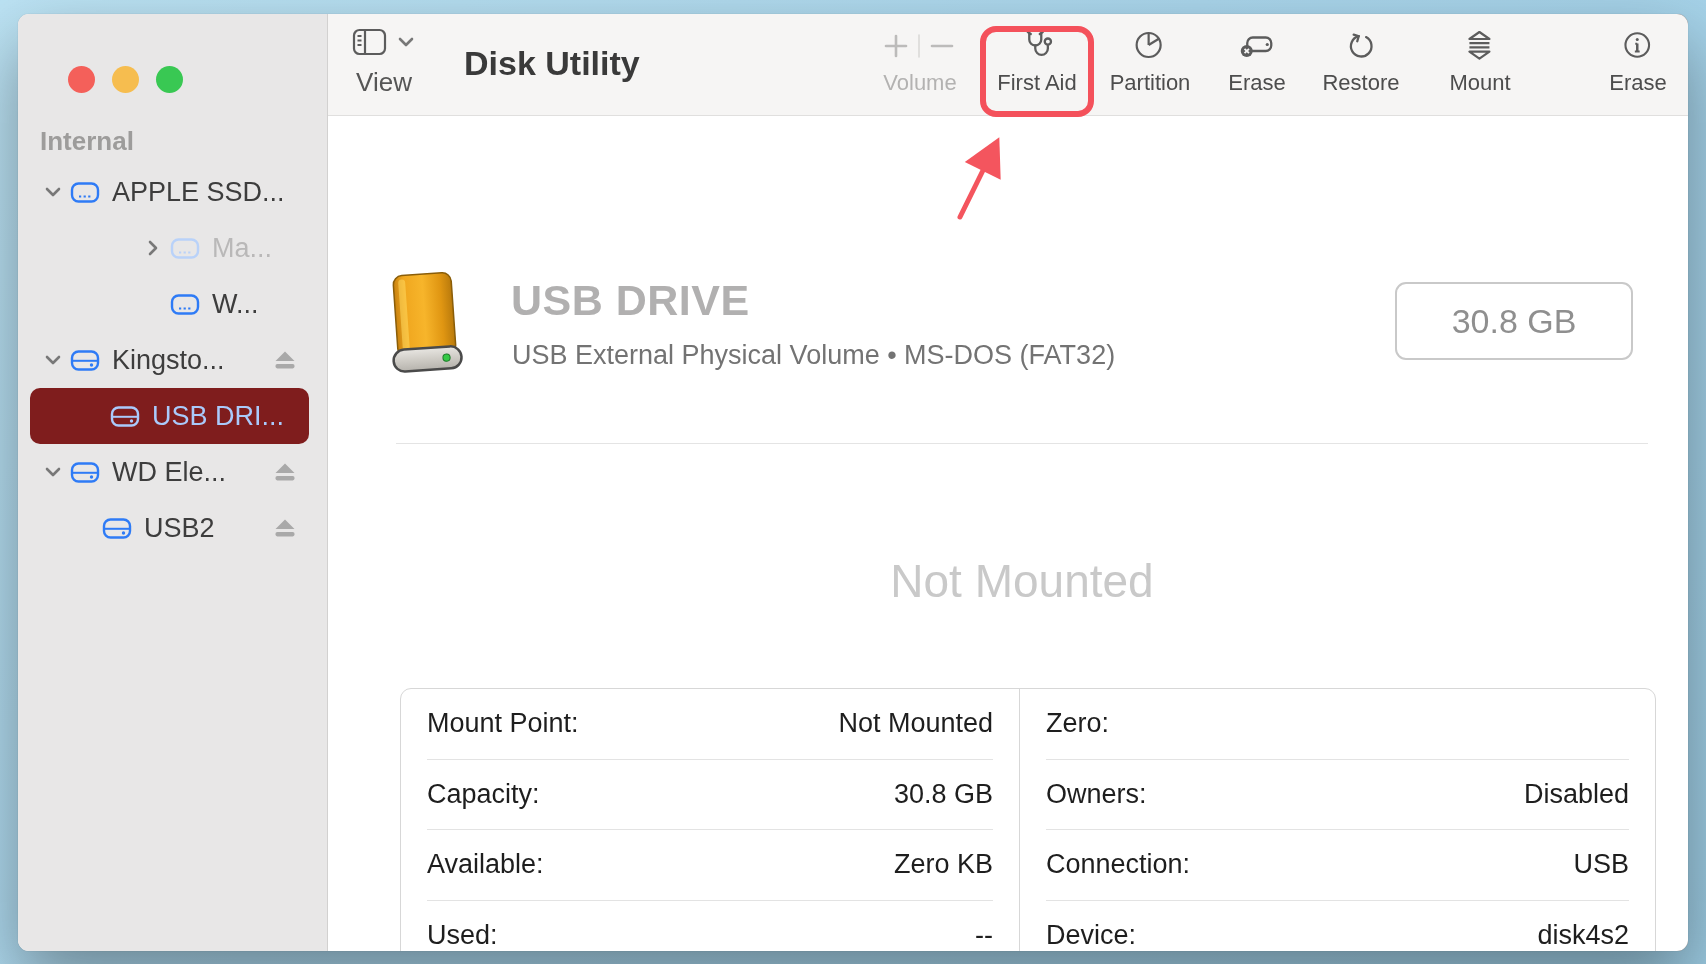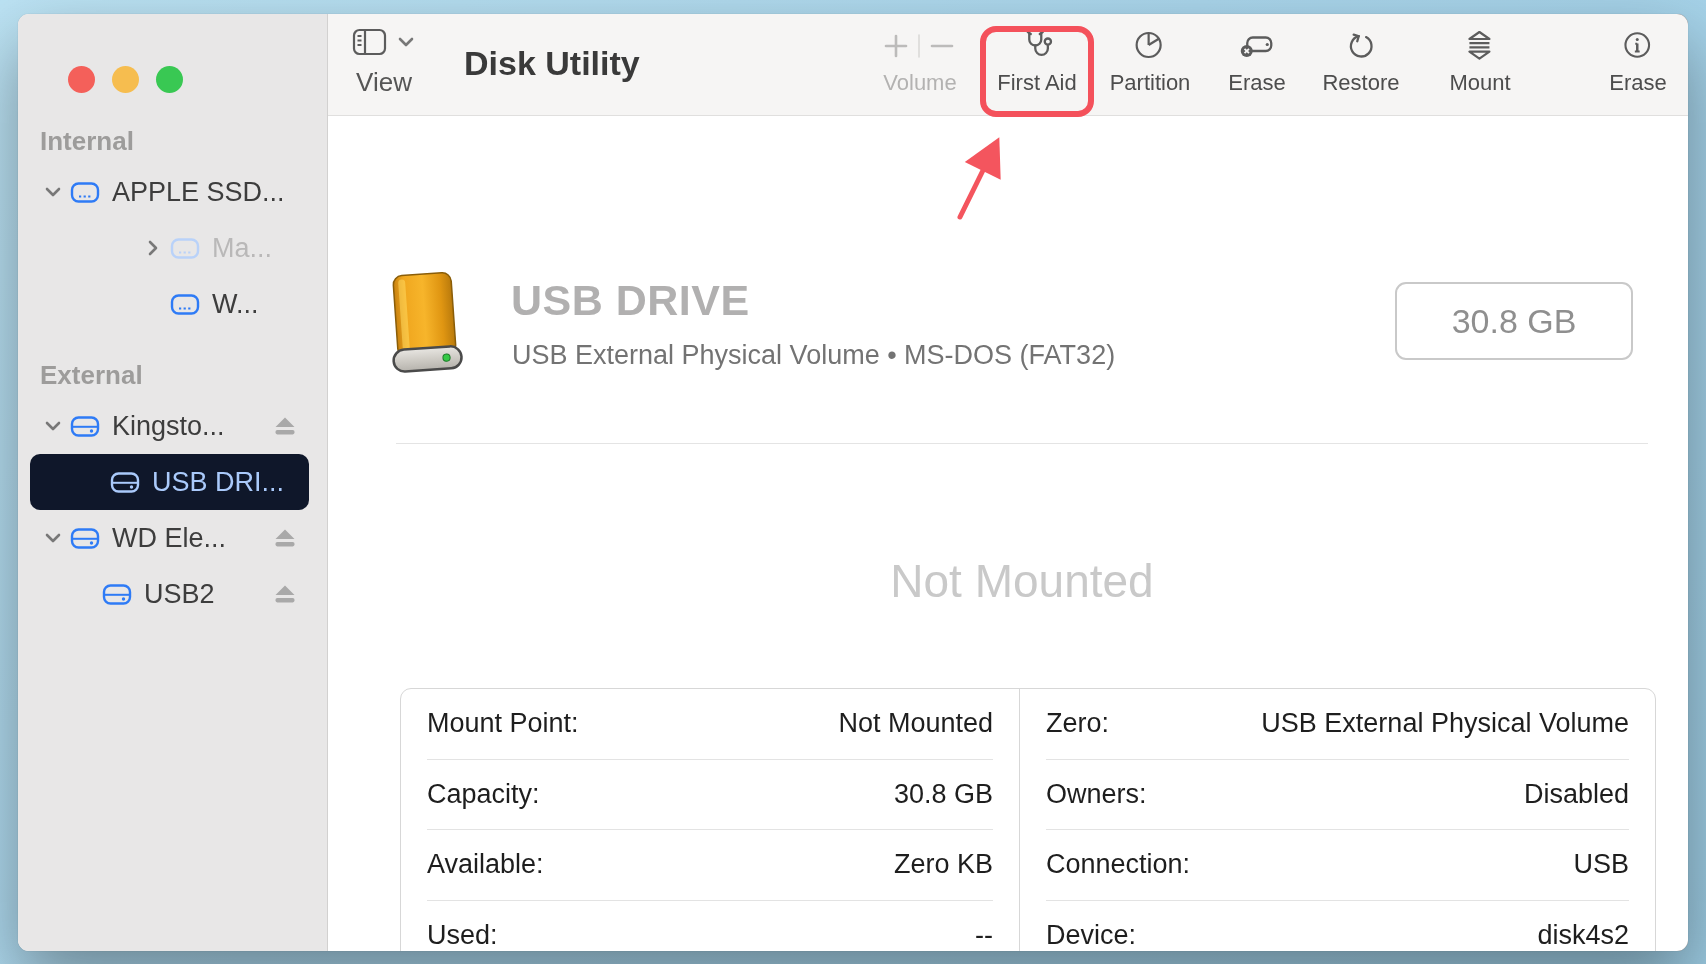--- a/index.html
+++ b/index.html
@@ -35,21 +35,21 @@
     height:56px; display:flex; align-items:center;
     margin:0 18px 0 12px; border-radius:10px; padding-right:6px;
   }
   .srow .chevbox { width:30px; flex:0 0 30px; display:flex; align-items:center; justify-content:center; }
   .srow .iconbox { width:34px; flex:0 0 34px; display:flex; align-items:center; justify-content:center; margin-right:10px; }
   .srow .slabel { font-size:27px; color:#3d3d3d; white-space:nowrap; overflow:hidden; }
   .srow.d0 { padding-left:8px; }
   .srow.d1 { padding-left:40px; }
   .srow.d2 { padding-left:73px; }
   .srow.d3 { padding-left:108px; }
-  .srow.selected { background:#0f172a;padding-left:48px; }
+  .srow.selected { background:#7f1d1d;padding-left:48px; }
   .srow.selected .slabel { color:#aacafb; }
   .srow.dimmed .slabel { color:#b9b8b8; }
   .ejectbox { margin-left:auto; display:flex; align-items:center; padding-right:7px; }
   
   .rightcol { flex:1; display:flex; flex-direction:column; position:relative; background:#404040; }
   .toolbar {
     height:102px; flex:0 0 102px; background:#f6f5f4;
     border-bottom:1px solid #e0dfde; position:relative;
     display:flex; align-items:center;
   }
@@ -221,21 +221,20 @@
     <div class="srow d3">
       <span class="chevbox"></span>
       <span class="iconbox">
           <svg width="30" height="25" stroke="#2e7bf6" fill="#2e7bf6">
             <use href="#i-int-drive"></use>
           </svg>
         </span>
       <span class="slabel">W...</span>
     </div>
 
-    <div class="section-label ext">External</div>
 
     <div class="srow d0">
       <span class="chevbox">
           <svg width="20" height="20">
             <use href="#i-chev-down"></use>
           </svg>
         </span>
       <span class="iconbox">
           <svg width="30" height="25" stroke="#2e7bf6" fill="#2e7bf6">
             <use href="#i-ext-drive"></use>
@@ -436,21 +435,20 @@
             <span class="dvalue">Zero KB</span>
           </div>
           <div class="drow">
             <span class="dlabel">Used:</span>
             <span class="dvalue">--</span>
           </div>
         </div>
         <div class="dcol right">
           <div class="drow">
             <span class="dlabel">Zero:</span>
-            <span class="dvalue">USB External Physical Volume</span>
           </div>
           <div class="drow">
             <span class="dlabel">Owners:</span>
             <span class="dvalue">Disabled</span>
           </div>
           <div class="drow">
             <span class="dlabel">Connection:</span>
             <span class="dvalue">USB</span>
           </div>
           <div class="drow">

